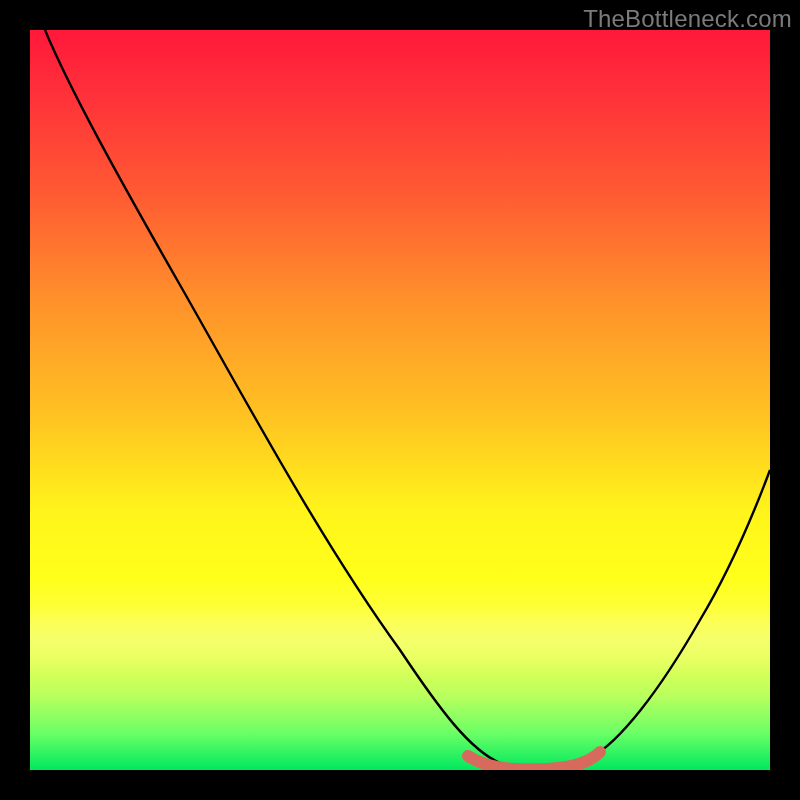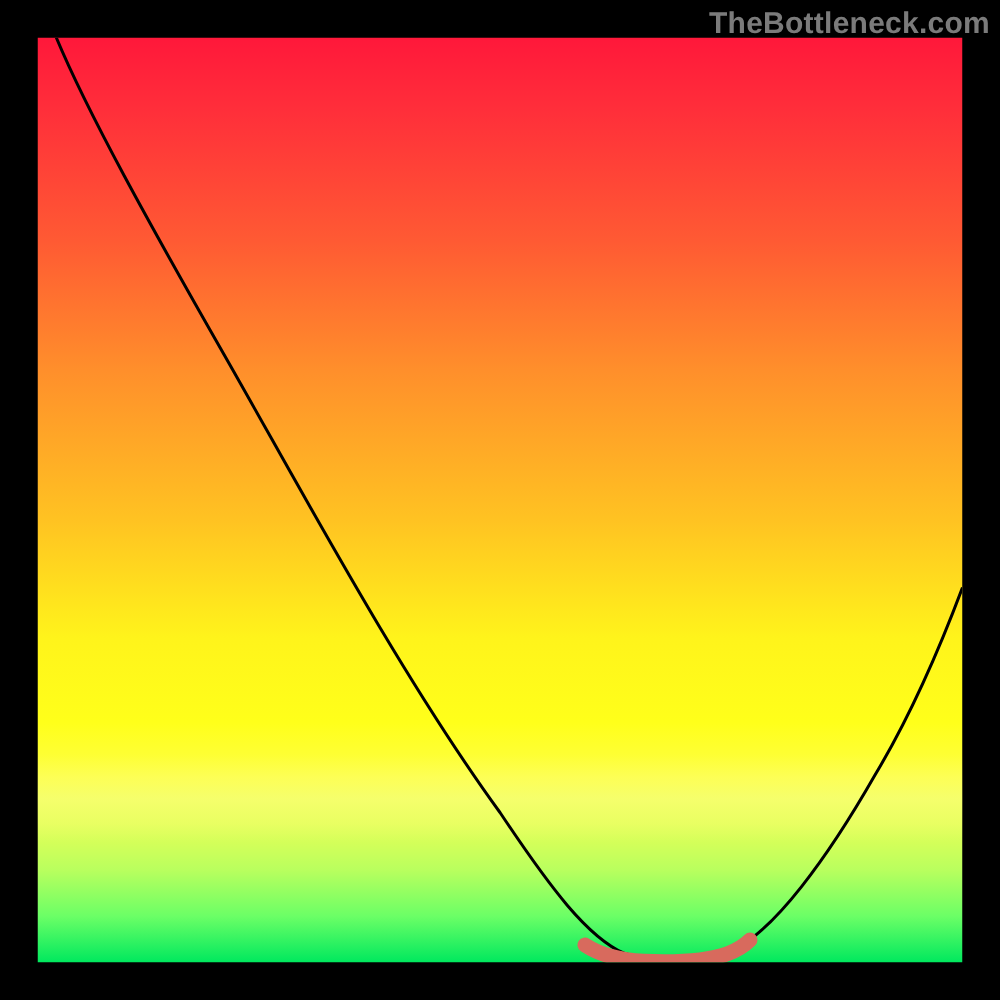--- a/index.html
+++ b/index.html
@@ -16,21 +16,21 @@
     width: 800px;
     height: 800px;
     background: #000;
   }
   .watermark {
     position: absolute;
     top: 5px;
     right: 8px;
     color: #7b7b7b;
     font-size: 24px;
-    font-weight: 700;
+    font-weight: 400;
     letter-spacing: 0.2px;
     z-index: 20;
   }
   .plot {
     position: absolute;
     left: 30px;
     top: 30px;
     width: 740px;
     height: 740px;
     overflow: hidden;

